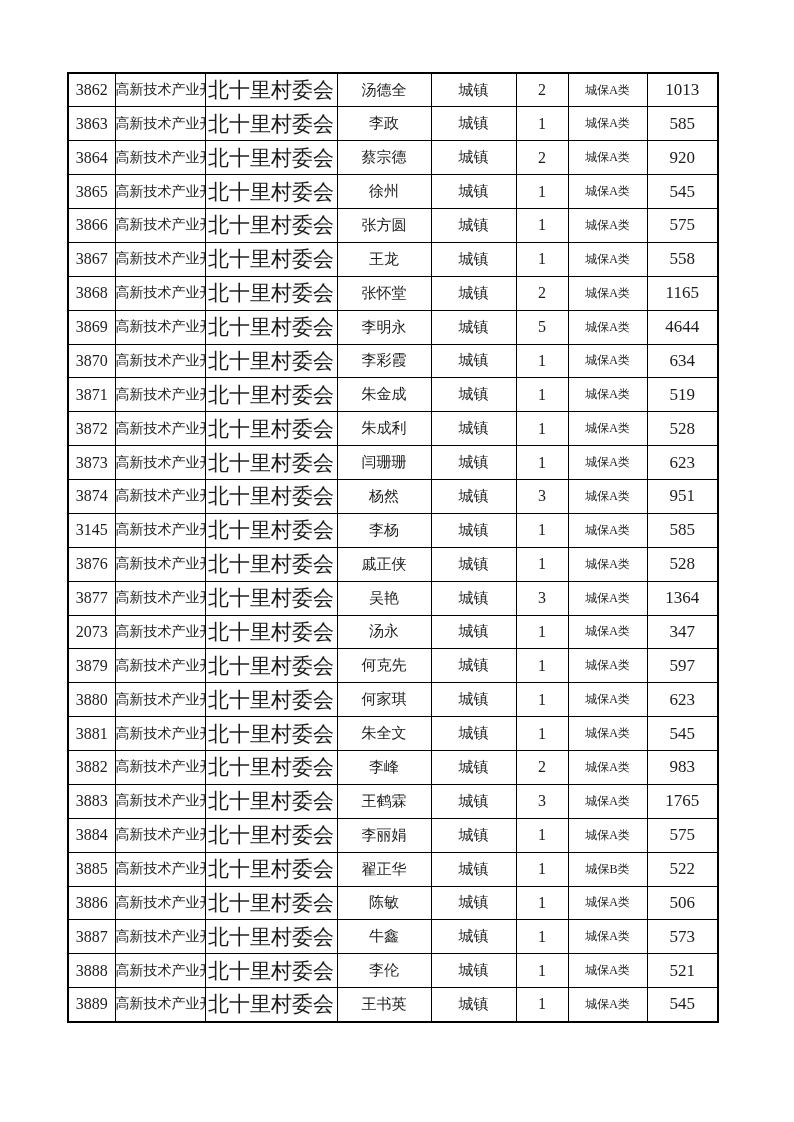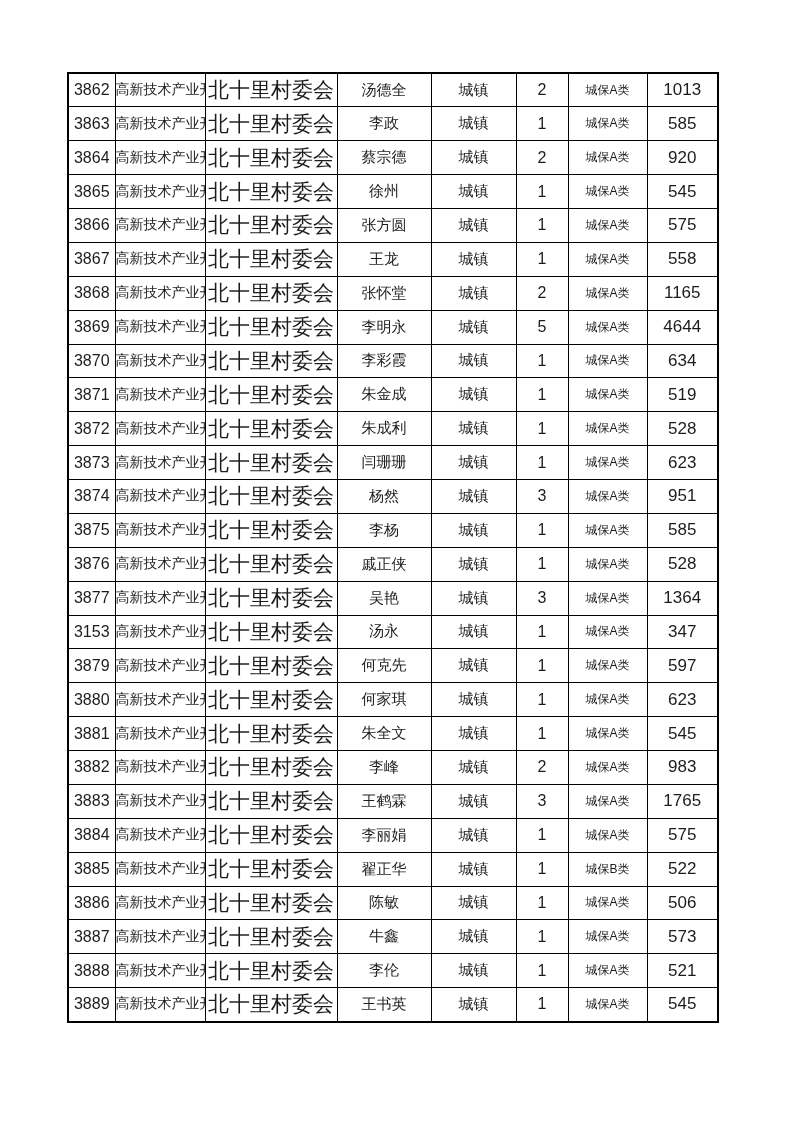--- a/index.html
+++ b/index.html
@@ -6,21 +6,21 @@
     margin: 0;
     padding: 0;
     background: #ffffff;
   }
   .page {
     position: relative;
     width: 794px;
     height: 1122px;
     background: #ffffff;
     overflow: hidden;
-    font-family: Liberation Sans, sans-serif;
+    font-family: Liberation Serif, serif;
     color: #1c1c1c;
   }
   table.roster {
     position: absolute;
     left: 67px;
     top: 72px;
     width: 650px;
     height: 949px;
     border-collapse: collapse;
     table-layout: fixed;
@@ -194,21 +194,21 @@
           <td class="col-id">3874</td>
           <td class="col-unit">高新技术产业开</td>
           <td class="col-village">北十里村委会</td>
           <td class="col-name">杨然</td>
           <td class="col-type">城镇</td>
           <td class="col-count">3</td>
           <td class="col-category">城保A类</td>
           <td class="col-amount">951</td>
         </tr>
         <tr>
-          <td class="col-id">3875</td>
+          <td class="col-id">3145</td>
           <td class="col-unit">高新技术产业开</td>
           <td class="col-village">北十里村委会</td>
           <td class="col-name">李杨</td>
           <td class="col-type">城镇</td>
           <td class="col-count">1</td>
           <td class="col-category">城保A类</td>
           <td class="col-amount">585</td>
         </tr>
         <tr>
           <td class="col-id">3876</td>
@@ -224,21 +224,21 @@
           <td class="col-id">3877</td>
           <td class="col-unit">高新技术产业开</td>
           <td class="col-village">北十里村委会</td>
           <td class="col-name">吴艳</td>
           <td class="col-type">城镇</td>
           <td class="col-count">3</td>
           <td class="col-category">城保A类</td>
           <td class="col-amount">1364</td>
         </tr>
         <tr>
-          <td class="col-id">3153</td>
+          <td class="col-id">2073</td>
           <td class="col-unit">高新技术产业开</td>
           <td class="col-village">北十里村委会</td>
           <td class="col-name">汤永</td>
           <td class="col-type">城镇</td>
           <td class="col-count">1</td>
           <td class="col-category">城保A类</td>
           <td class="col-amount">347</td>
         </tr>
         <tr>
           <td class="col-id">3879</td>

